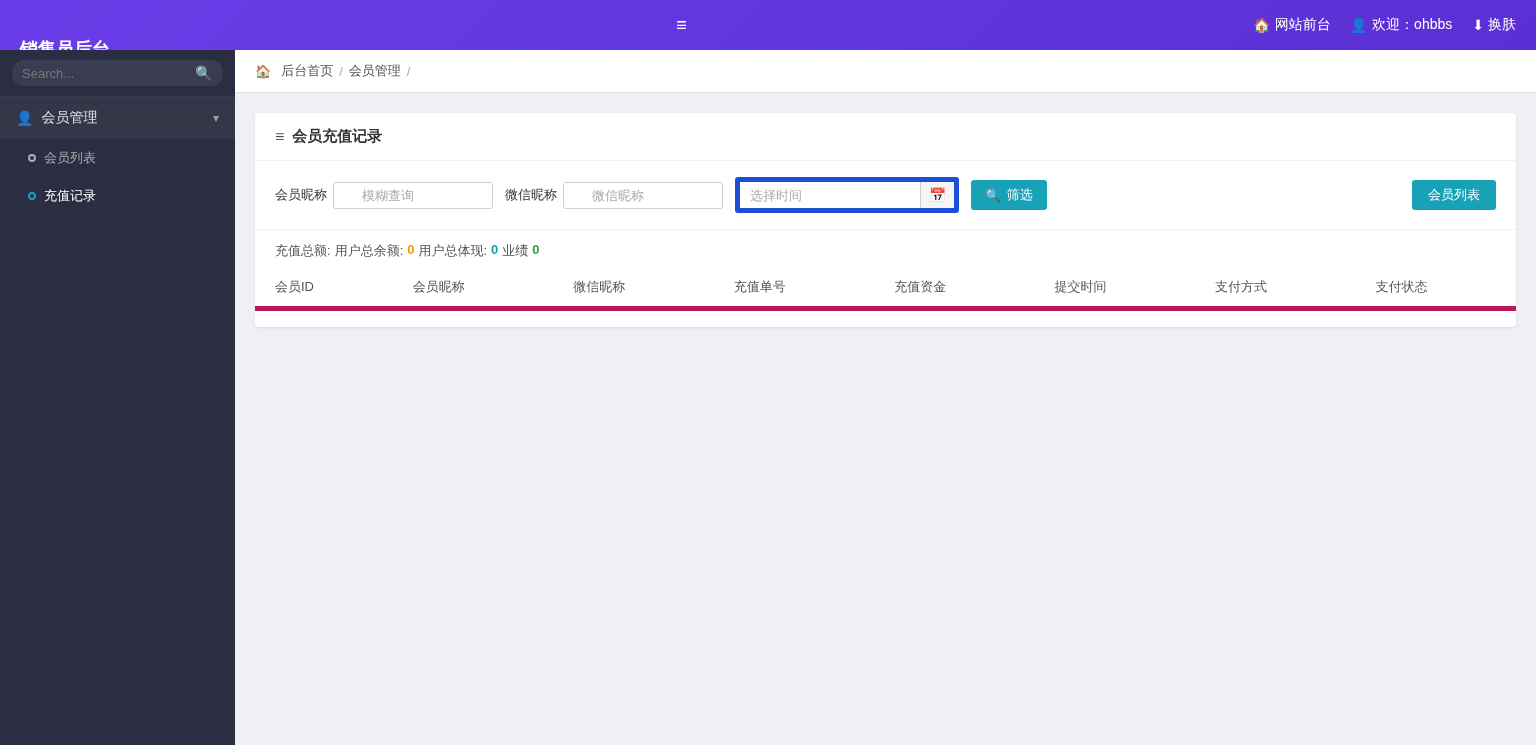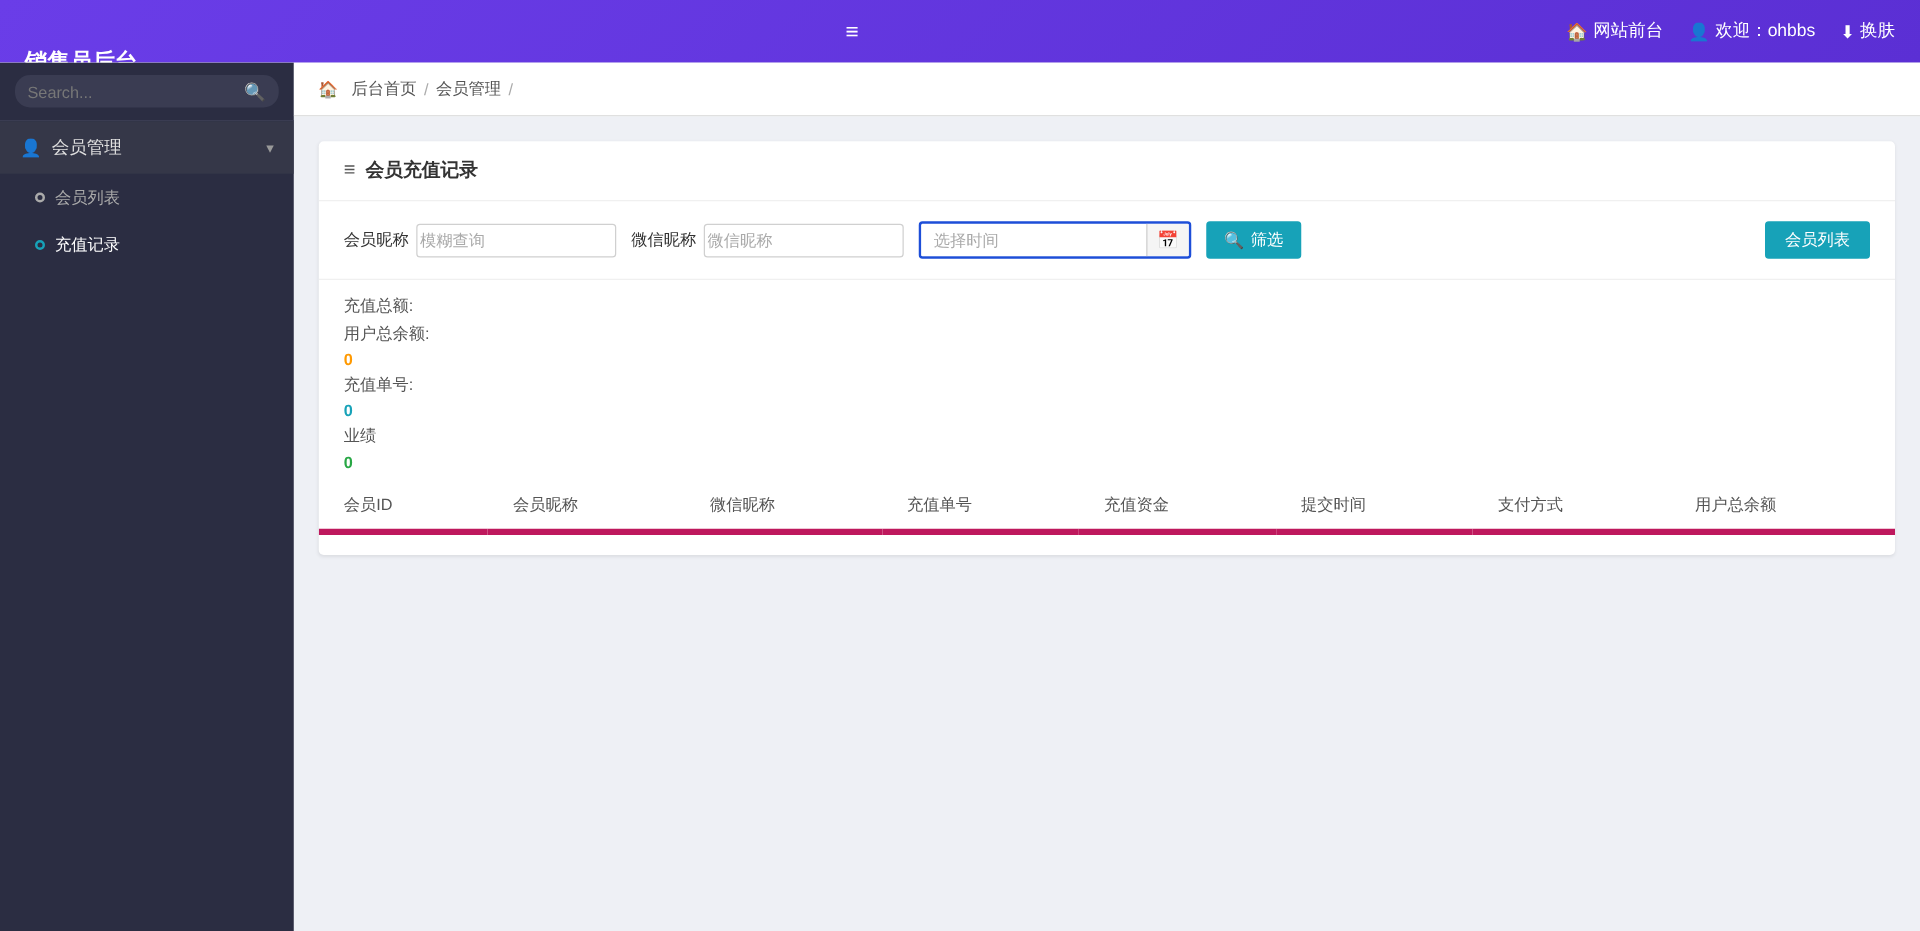--- a/index.html
+++ b/index.html
@@ -180,31 +180,31 @@
       gap: 6px;
     }
     .filter-label {
       color: #333;
       font-size: 13px;
       white-space: nowrap;
     }
     .filter-input {
       border: 1px solid #d0d0d0;
       border-radius: 3px;
-      padding: 5px 2px;
+      padding: 5px 28px;
       font-size: 13px;
       outline: none;
       color: #555;
       width: 160px;
     }
     .filter-input::placeholder { color: #aaa; }
     .filter-date-wrap {
       display: flex;
       align-items: center;
-      border: 2px solid #1d4ed8;
+      border: 5px solid #1d4ed8;
       border-radius: 3px;
       overflow: hidden;
     }
     .filter-date-wrap input {
       border: none;
       outline: none;
       padding: 5px 10px;
       font-size: 13px;
       color: #555;
       width: 180px;
@@ -243,21 +243,20 @@
       margin-left: auto;
     }
 
     
     .stats-row {
       padding: 12px 20px 8px;
       font-size: 13px;
       color: #555;
       display: flex;
       gap: 4px;
-      flex-direction: column;
     }
     .stats-row .stat-label { color: #555; }
     .stats-row .stat-val-orange { color: #f90; font-weight: bold; }
     .stats-row .stat-val-blue { color: #17a2b8; font-weight: bold; }
     .stats-row .stat-val-green { color: #28a745; font-weight: bold; }
 
     
     .table-wrap { padding: 0 0 16px; }
     table {
       width: 100%;
@@ -363,38 +362,38 @@
             <span>🔍</span>
             <span>筛选</span>
           </button>
           <button class="btn-member-list">会员列表</button>
         </div>
 
         <div class="stats-row">
           <span class="stat-label">充值总额:</span>
           <span class="stat-label">用户总余额:</span>
           <span class="stat-val-orange">0</span>
-          <span class="stat-label">充值单号:</span>
+          <span class="stat-label">用户总体现:</span>
           <span class="stat-val-blue">0</span>
           <span class="stat-label">业绩</span>
           <span class="stat-val-green">0</span>
         </div>
 
         <div class="table-wrap">
           <table>
             <thead>
               <tr>
                 <th>会员ID</th>
                 <th>会员昵称</th>
                 <th>微信昵称</th>
                 <th>充值单号</th>
                 <th>充值资金</th>
                 <th>提交时间</th>
                 <th>支付方式</th>
-                <th>用户总余额</th>
+                <th>支付状态</th>
               </tr>
             </thead>
             <tbody>
             </tbody>
           </table>
         </div>
       </div>
     </div>
   </div>
 </div>

